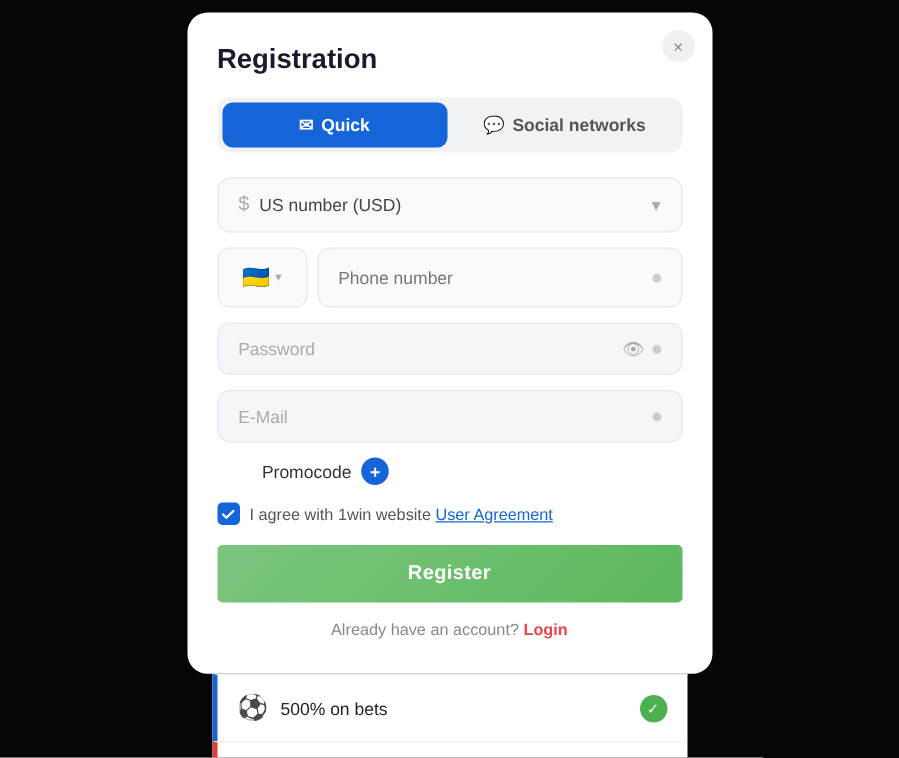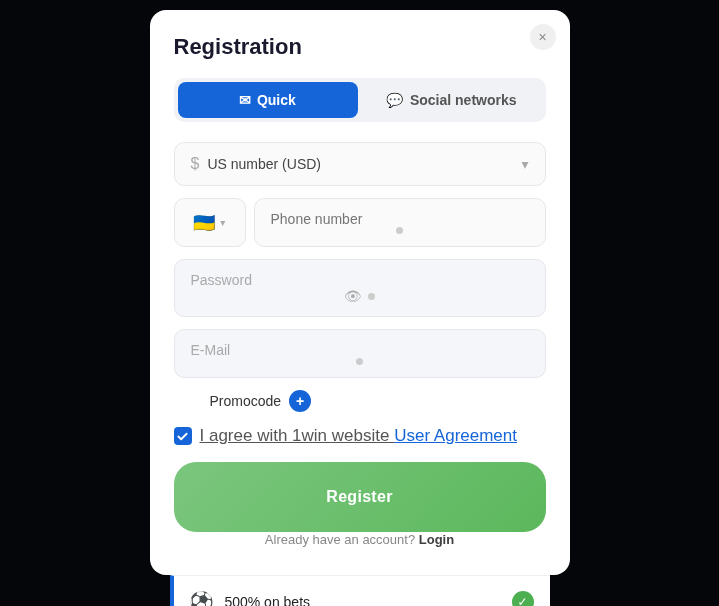--- a/index.html
+++ b/index.html
@@ -171,21 +171,20 @@
       color: #333;
       width: 100%;
     }
     .input-field input::placeholder {
       color: #aaa;
     }
     .input-row {
       display: flex;
       align-items: center;
       justify-content: space-between;
-      flex-direction: column;
     }
     .input-dot {
       width: 7px;
       height: 7px;
       border-radius: 50%;
       background: #ccc;
       flex-shrink: 0;
     }
     .promocode-row {
       display: flex;
@@ -228,48 +227,48 @@
       align-items: center;
       justify-content: center;
       flex-shrink: 0;
       cursor: pointer;
     }
     .checkbox svg {
       width: 11px;
       height: 11px;
     }
     .agree-text {
-      font-size: 17px;
+      font-size: 13px;
       color: #555;
-      text-decoration: underline;
     }
     .agree-link {
       color: #1565d8;
       text-decoration: underline;
       cursor: pointer;
     }
     .register-btn {
       width: 100%;
-      padding: 26px;
-      border-radius: 22px;
+      padding: 14px;
+      border-radius: 4px;
       background: linear-gradient(135deg, #7bc67e, #5cb85c);
       border: none;
       color: #fff;
       font-size: 16px;
       font-weight: 700;
       cursor: pointer;
+      margin-bottom: 14px;
       letter-spacing: 0.3px;
     }
     .login-row {
       text-align: center;
       font-size: 13px;
       color: #888;
     }
     .login-link {
-      color: #404040;
+      color: #ef4444;
       font-weight: 600;
       cursor: pointer;
       text-decoration: none;
     }
     
     .bonus-bar {
       width: 380px;
       background: #fff;
       border-radius: 0 0 12px 12px;
       overflow: hidden;

